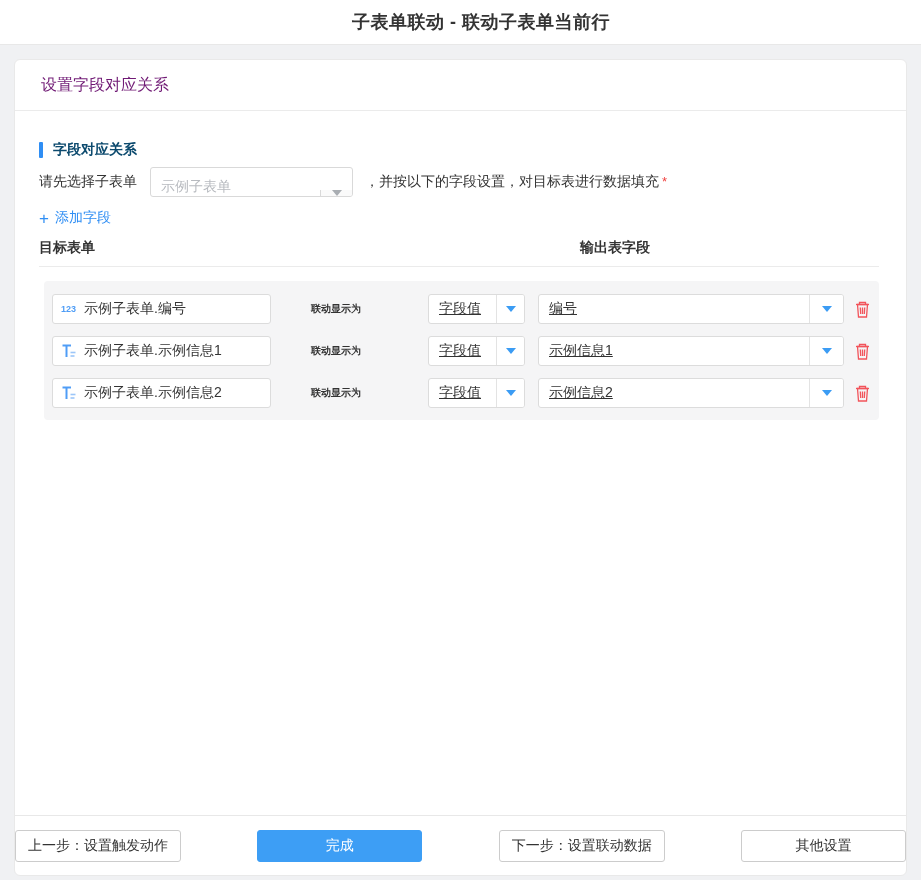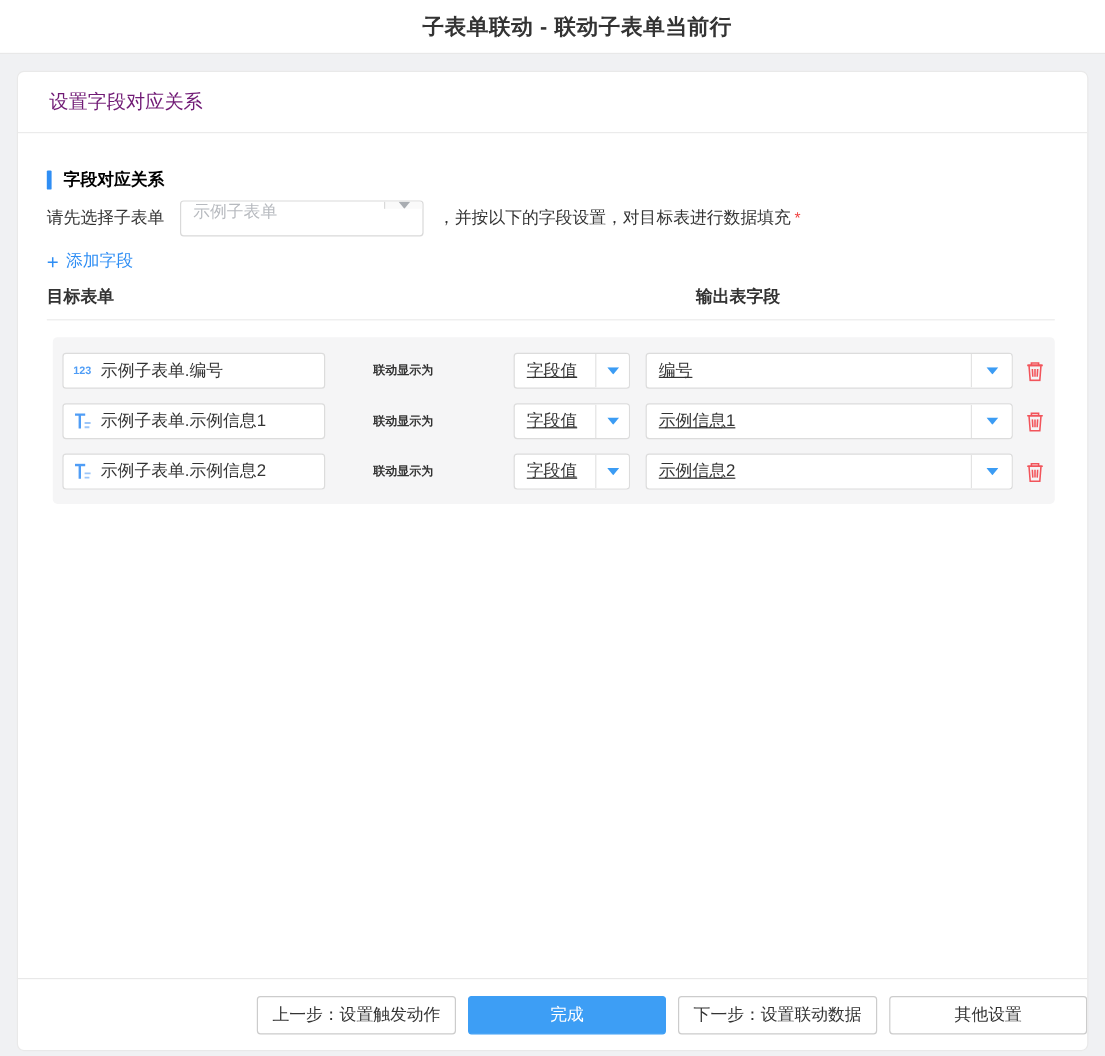--- a/index.html
+++ b/index.html
@@ -13,26 +13,26 @@
   .panel { margin:14px; height:817px; background:#fff; border:1px solid #e9e9e9;
            border-radius:6px; display:flex; flex-direction:column; overflow:hidden; }
   .panel-header { height:51px; flex:none; border-bottom:1px solid #ebebeb;
                   display:flex; align-items:center; padding:0 26px; }
   .panel-title { font-size:16px; color:#701a75; }
 
   .panel-body { flex:1; padding:30px 27px 0 24px; }
 
   .section-title { display:flex; align-items:center; }
   .bar { width:4px; height:16px; background:#2f8ef4; margin-right:10px; border-radius:1px; }
-  .section-title-text { font-size:14px; font-weight:700; color:#000000; }
+  .section-title-text { font-size:14px; font-weight:700; color:#0c4a6e; }
 
   .selector-row { display:flex; align-items:center; margin-top:8px; height:30px; font-size:14px; }
   .sel-label { margin-right:13px; }
   .select { width:203px; height:30px; border:1px solid #d9d9d9; border-radius:3px;
-            background:#fff; display:flex; align-items:flex-start; overflow:hidden; }
+            background:#fff; display:flex; align-items:flex-end; overflow:hidden; }
   .select-value { flex:1; display:flex; align-items:center; padding-left:10px;
                   color:#b7babf; font-size:14px; }
   .select-caret { width:32px; border-left:1px solid #d9d9d9; background:#fafafa;
                   display:flex; align-items:center; justify-content:center; }
   .hint { margin-left:12px; font-size:14px; color:#333; }
   .req { color:#f0413f; margin-left:3px; font-size:13px; }
 
   .add-field { margin-top:12px; display:flex; align-items:center; color:#2f8ef4;
                font-size:14px; cursor:pointer; width:max-content; }
   .plus { font-size:17px; margin-right:6px; line-height:1; }
@@ -62,21 +62,21 @@
               justify-content:center; background:#fff; }
   .mode-select { margin-left:47px; width:97px; flex:none; }
   .mode-select .dd-caret { width:28px; }
   .out-select { margin-left:13px; flex:1; }
   .out-select .dd-caret { width:34px; }
 
   .trash { margin-left:9px; width:18px; display:flex; align-items:center;
            justify-content:center; cursor:pointer; }
 
   .panel-footer { height:60px; flex:none; border-top:1px solid #e8e8e8;
-                  display:flex; align-items:center; justify-content:flex-end; gap:10px; }
+                  display:flex; align-items:center; justify-content:space-between; gap:10px; }
   .btn { min-width:165px; height:32px; background:#fff; border:1px solid #ccc;
          border-radius:3px; font-size:14px; color:#333; font-family:inherit;
          padding:0 12px; cursor:pointer; }
   .btn.primary { background:#3d9ef5; border-color:#3d9ef5; color:#fff; }
 </style>
 </head>
 <body>
 
 <div class="topbar">
   <div class="page-title">子表单联动 - 联动子表单当前行</div>

